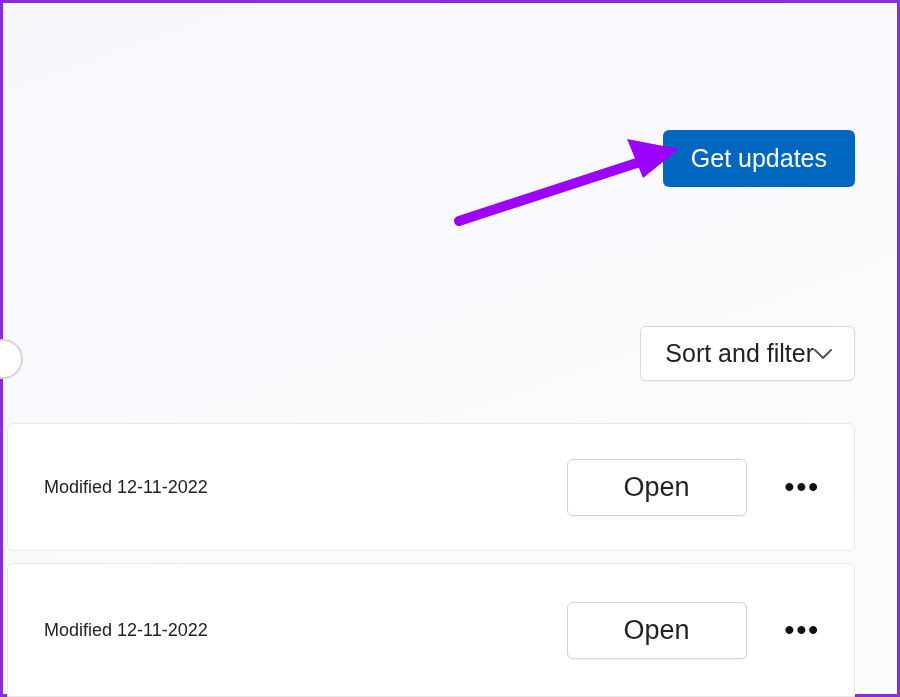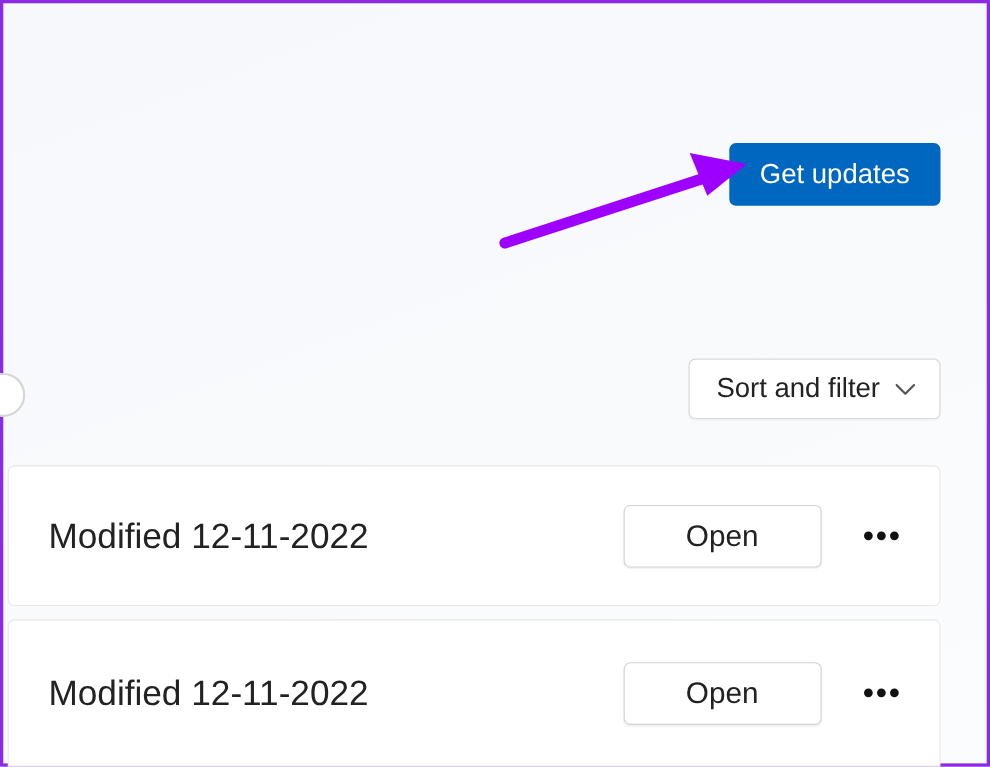--- a/index.html
+++ b/index.html
@@ -36,21 +36,20 @@
       top: 323px;
       right: 42px;
       background: #fff;
       border: 1px solid #d8d8d8;
       border-radius: 6px;
       font-size: 25px;
       color: #222;
       padding: 12px 22px 12px 24px;
       display: flex;
       align-items: center;
-      gap: 14px;
       cursor: pointer;
       box-shadow: 0 1px 1px rgba(0,0,0,0.03);
     }
     .chevron {
       display: inline-block;
       width: 18px;
       height: 12px;
     }
     .chevron svg { display:block; }
     .partial-circle {
@@ -72,21 +71,21 @@
       border: 1px solid #e8e8e8;
       border-radius: 6px;
       display: flex;
       align-items: center;
       padding: 0 34px 0 36px;
       justify-content: space-between;
     }
     .row1 { top: 420px; }
     .row2 { top: 560px; height:134px; border-bottom-left-radius:0; border-bottom-right-radius:0; }
     .mod-text {
-      font-size: 32px;
+      font-size: 18px;
       color: #222;
     }
     .row-actions {
       display: flex;
       align-items: center;
       gap: 38px;
     }
     .open-btn {
       background: #fff;
       border: 1px solid #d3d3d3;

